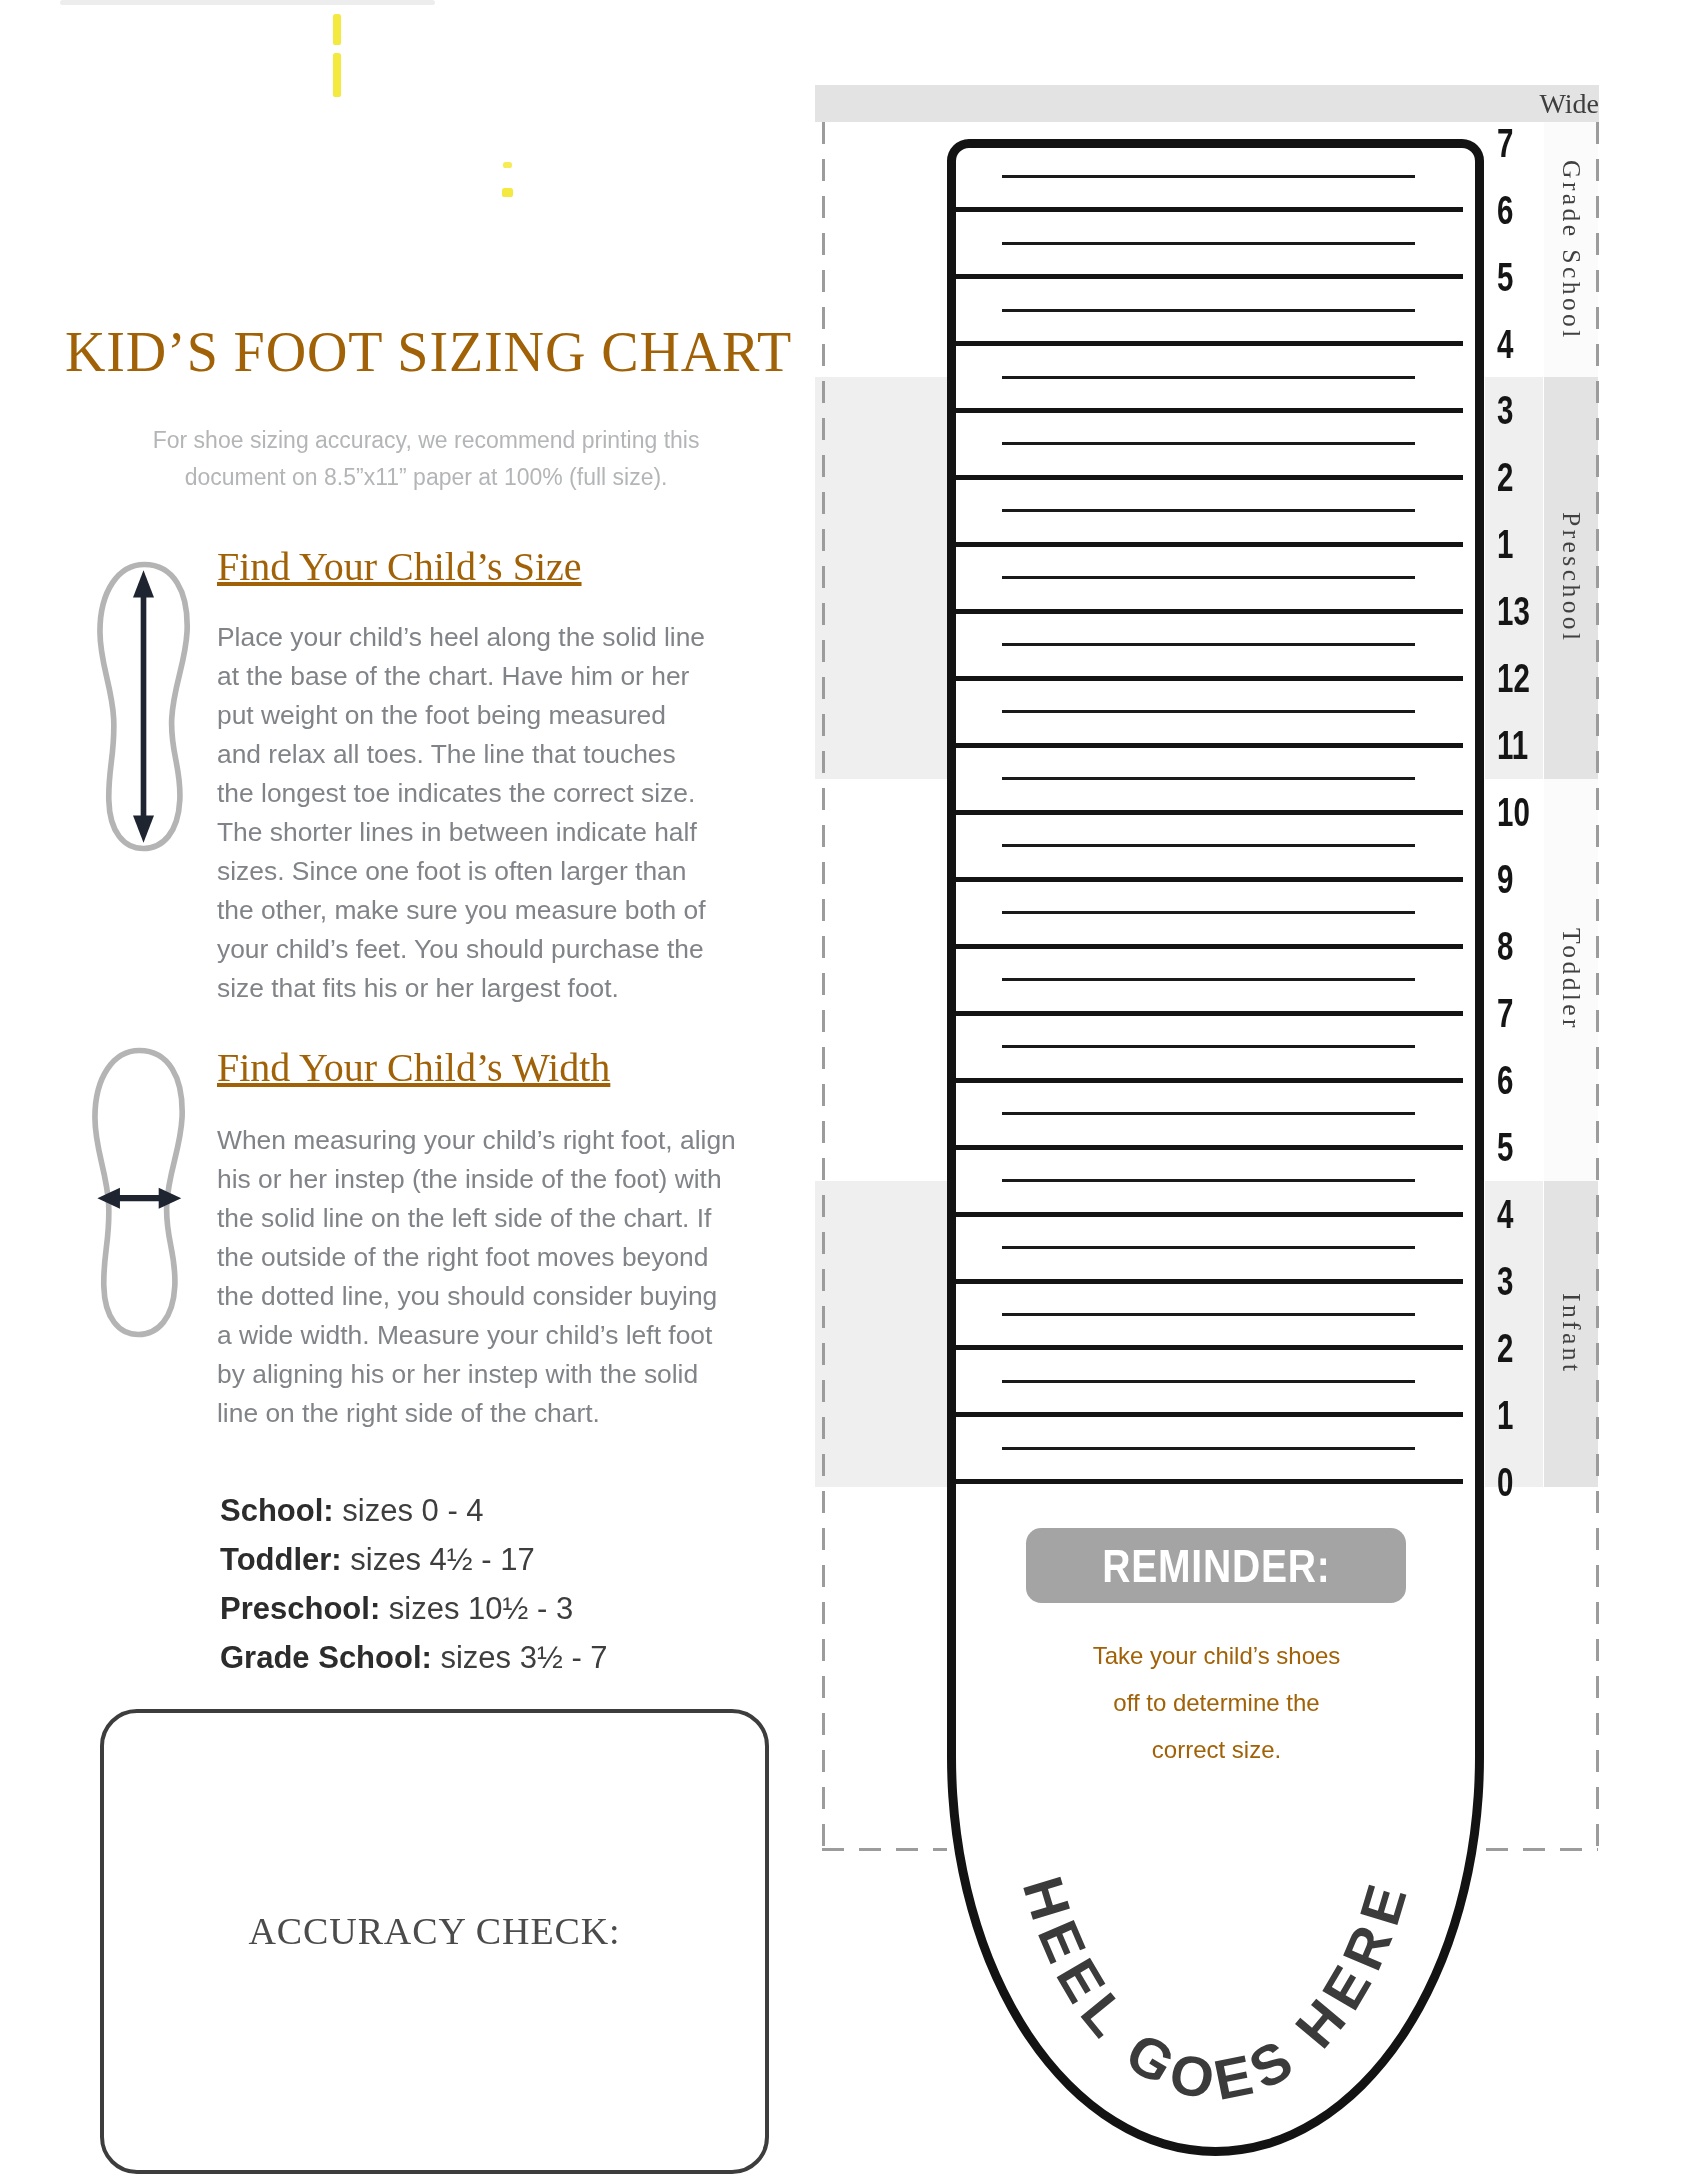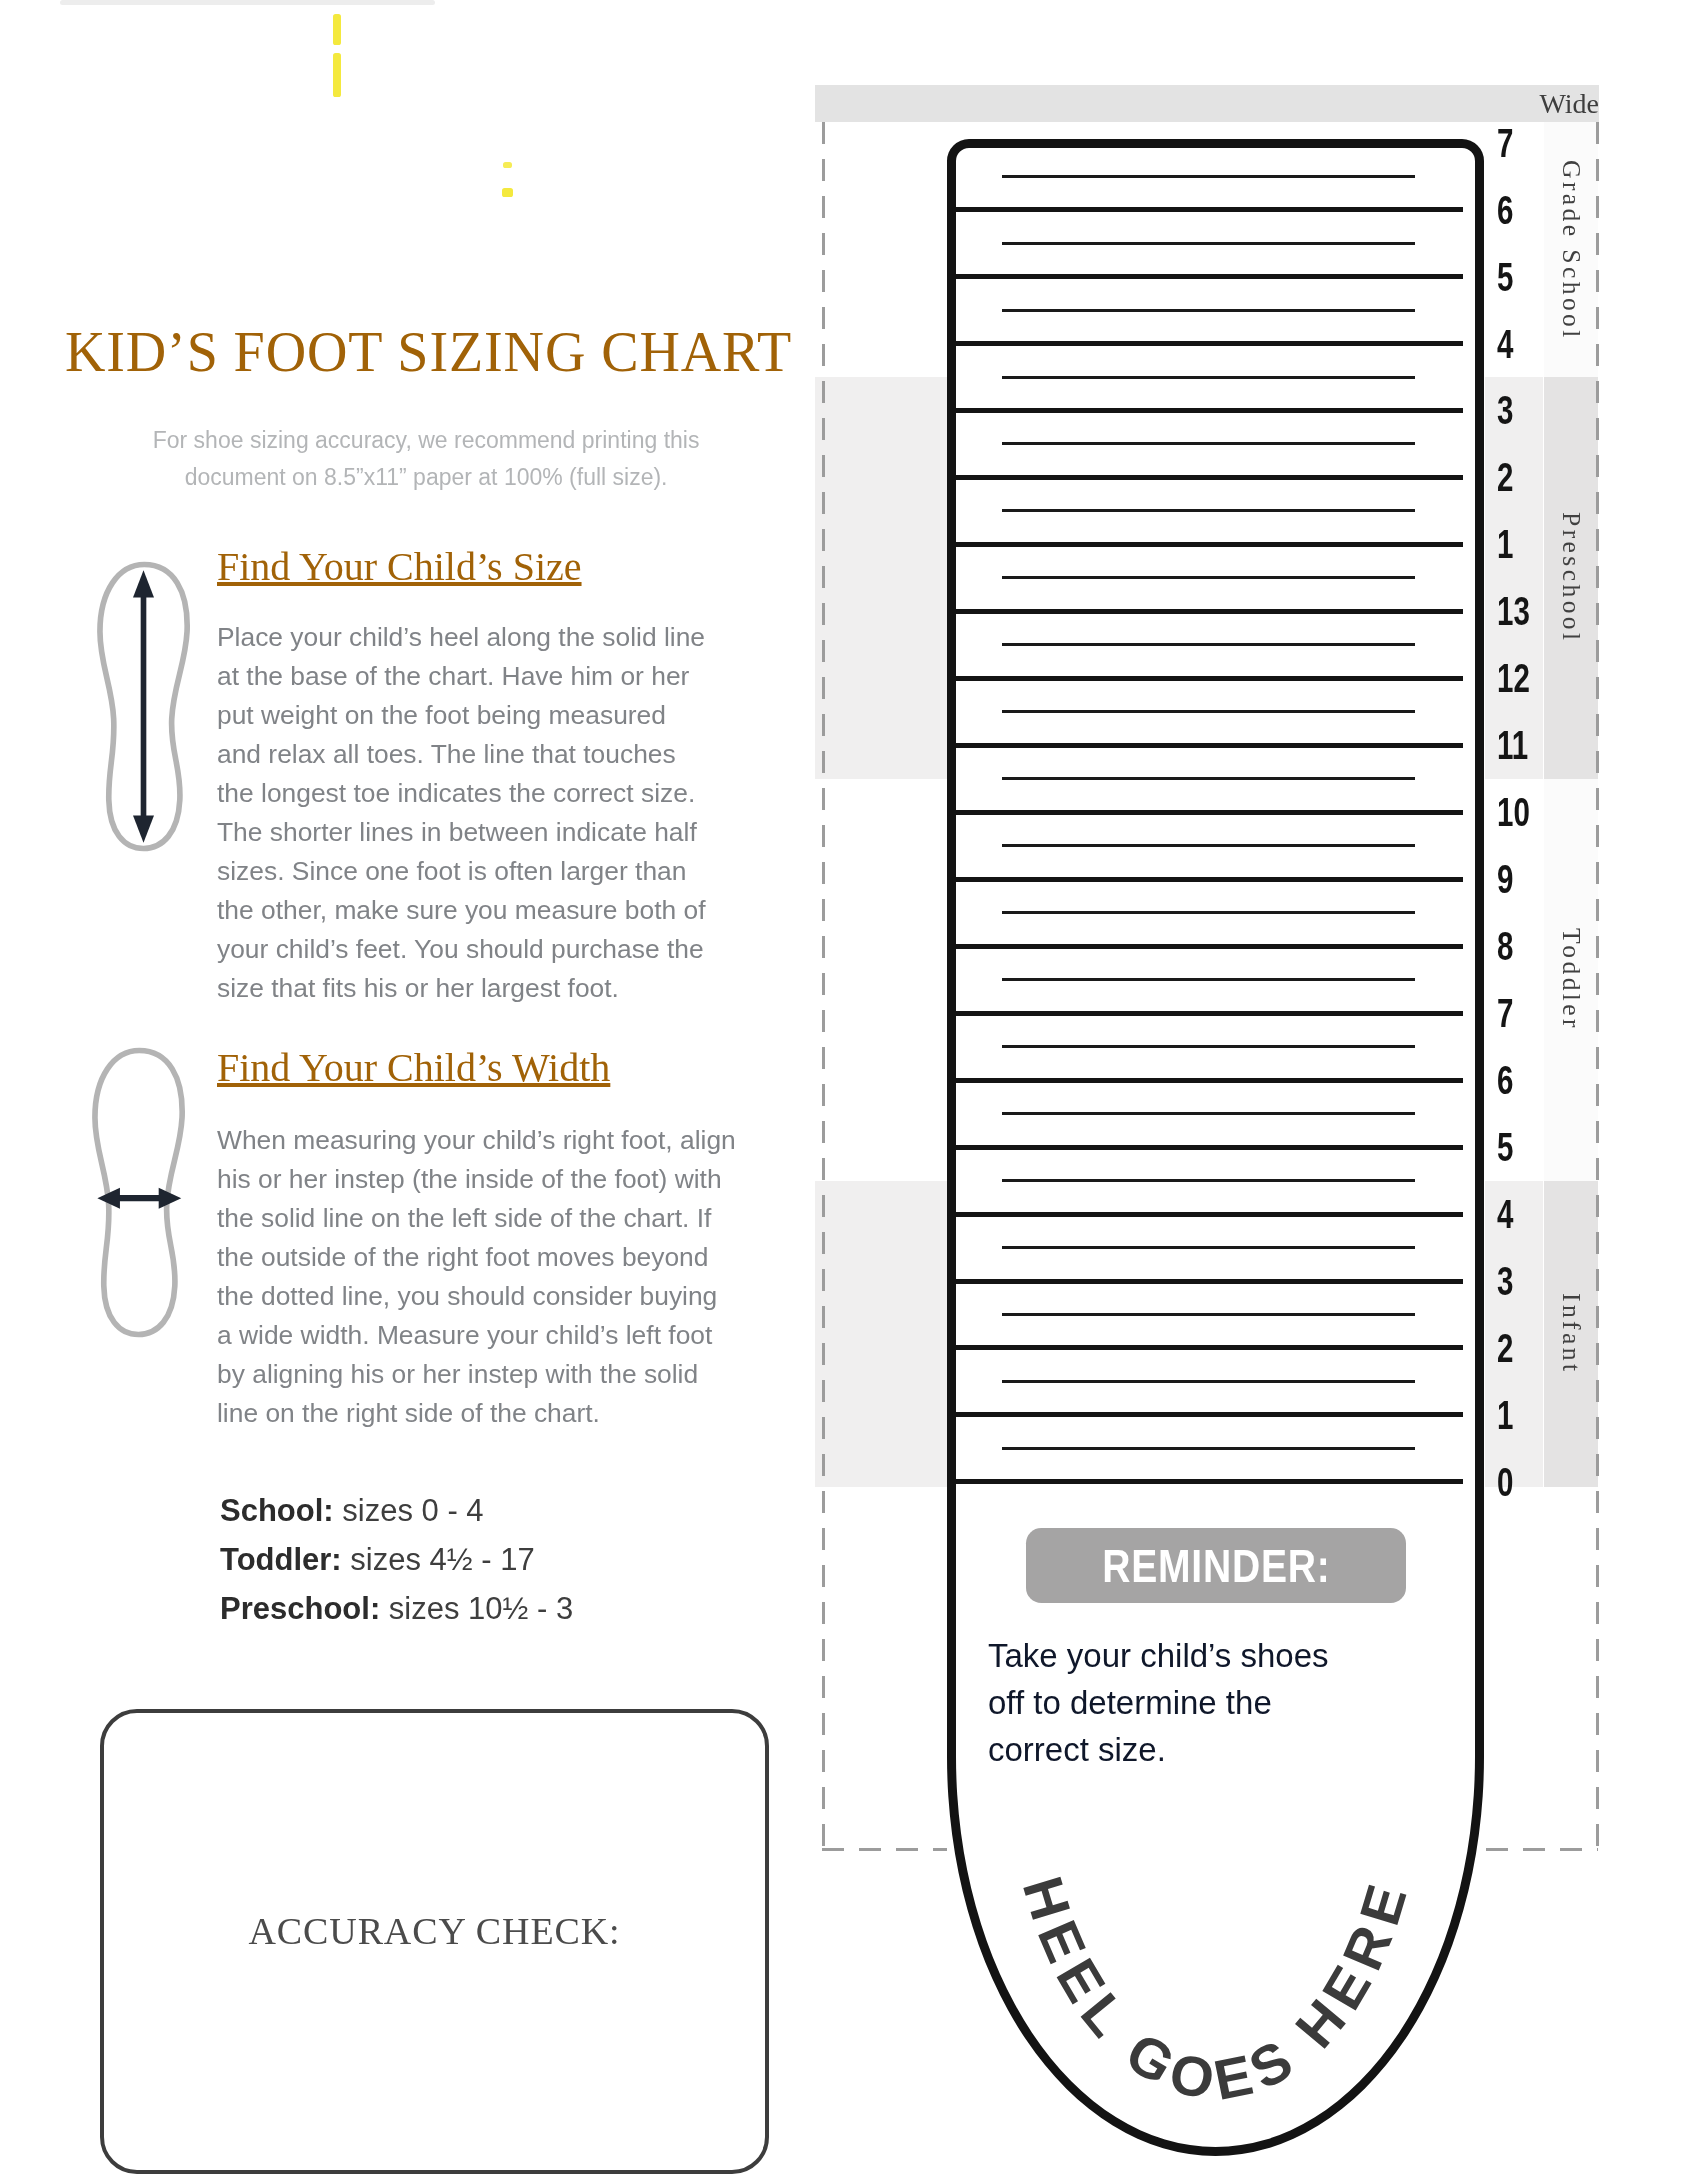--- a/index.html
+++ b/index.html
@@ -120,21 +120,22 @@
     display:flex;align-items:center;justify-content:center;
     z-index:3;
   }
   #reminder-title{
     color:#ffffff;font-weight:bold;font-size:46px;
     transform:scaleX(.85);
     letter-spacing:0.9px;
   }
   #reminder-body{
     left:988px;top:1632px;width:457px;
-    font-size:33px;line-height:47px;color:#0f172a;
+    text-align:center;
+    font-size:24px;line-height:47px;color:#a16207;
     white-space:pre-line;
     z-index:3;
   }
   #heel-svg{position:absolute;left:0;top:0;overflow:visible;}
   #heel-text{
     font-family:"Liberation Sans",sans-serif;
     font-weight:bold;font-size:66px;
     letter-spacing:10px;
     fill:#3b3b3b;
   }
@@ -189,20 +190,21 @@
 the outside of the right foot moves beyond
 the dotted line, you should consider buying
 a wide width. Measure your child’s left foot
 by aligning his or her instep with the solid
 line on the right side of the chart.</div>
 
   <div class="abs" id="size-ranges">
       <div class="range-row"><span class="range-label">School: </span><span class="range-value">sizes 0 - 4</span></div>
       <div class="range-row"><span class="range-label">Toddler: </span><span class="range-value">sizes 4½ - 17</span></div>
       <div class="range-row"><span class="range-label">Preschool: </span><span class="range-value">sizes 10½ - 3</span></div>
+      <div class="range-row"><span class="range-label">Grade School: </span><span class="range-value">sizes 3½ - 7</span></div>
     </div>
 
   <div class="abs" id="accuracy-box">
     <div class="abs" id="accuracy-title">ACCURACY CHECK:</div>
   </div>
 
   <div class="abs" id="wide-band">Wide</div>
 
   <div class="abs" id="chart-bands" style="left:0;top:0;">
       <div style="position: absolute; left: 1544px; top: 122px; width: 54px; height: 256px; background: rgb(251, 251, 251); display: flex; align-items: center; justify-content: center;">

